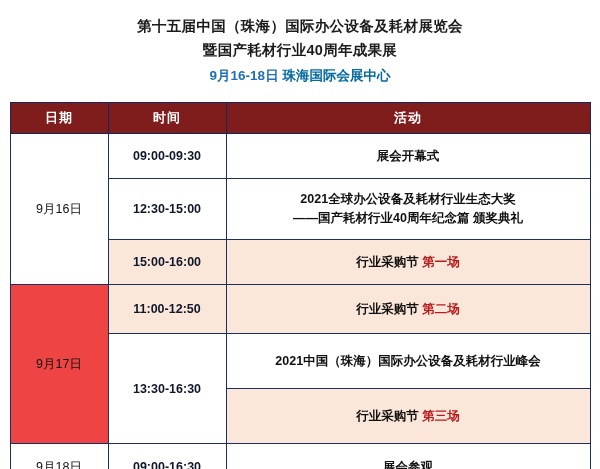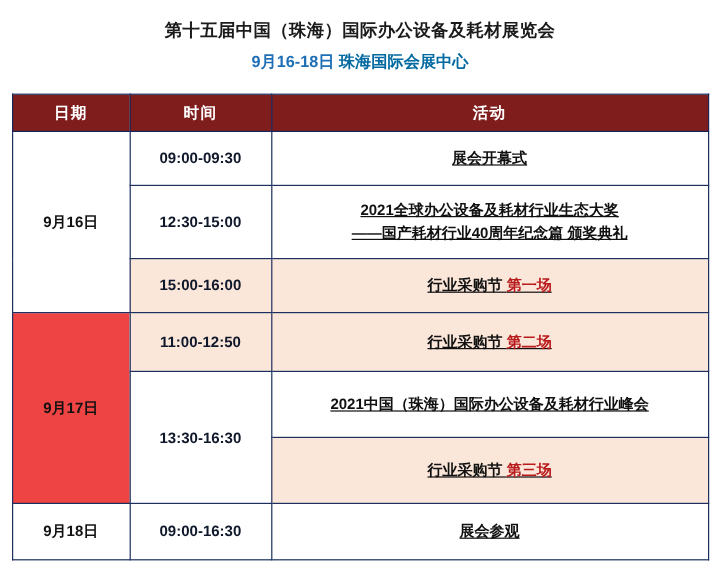--- a/index.html
+++ b/index.html
@@ -73,56 +73,56 @@
     height: 28px;
     font-size: 13px;
     letter-spacing: 1px;
     border: 1px solid #17265a;
   }
   col.c-date { width: 98px; }
   col.c-time { width: 118px; }
   col.c-act  { width: 364px; }
 
   td.date-cell {
-    font-weight: bold;
+    font-weight: normal;
     font-size: 13px;
     color: #111111;
   }
   td.time-cell {
     font-weight: bold;
     font-size: 12.5px;
     color: #0f172a;
   }
   td.act-cell {
     font-weight: bold;
     font-size: 12.5px;
     color: #111111;
     padding: 4px 0;
     line-height: 19px;
-    text-decoration: underline;
   }
   tr.highlight td {
     background: #fbe6da;
   }
   .accent {
     color: #b91c1c;
     font-weight: bold;
     margin-top: 24px;
   }
   .act-sub {
     display: block;
   }
 </style>
 </head>
 <body>
 
 <div class="page">
 
   <div class="header">
     <div class="header-line1">第十五届中国（珠海）国际办公设备及耗材展览会</div>
+    <div class="header-line2">暨国产耗材行业40周年成果展</div>
     <div class="header-line3">
       <span>9月16-18日</span>
       <span class="venue">珠海国际会展中心</span>
     </div>
   </div>
 
   <table class="schedule">
     <colgroup>
       <col class="c-date">
       <col class="c-time">

